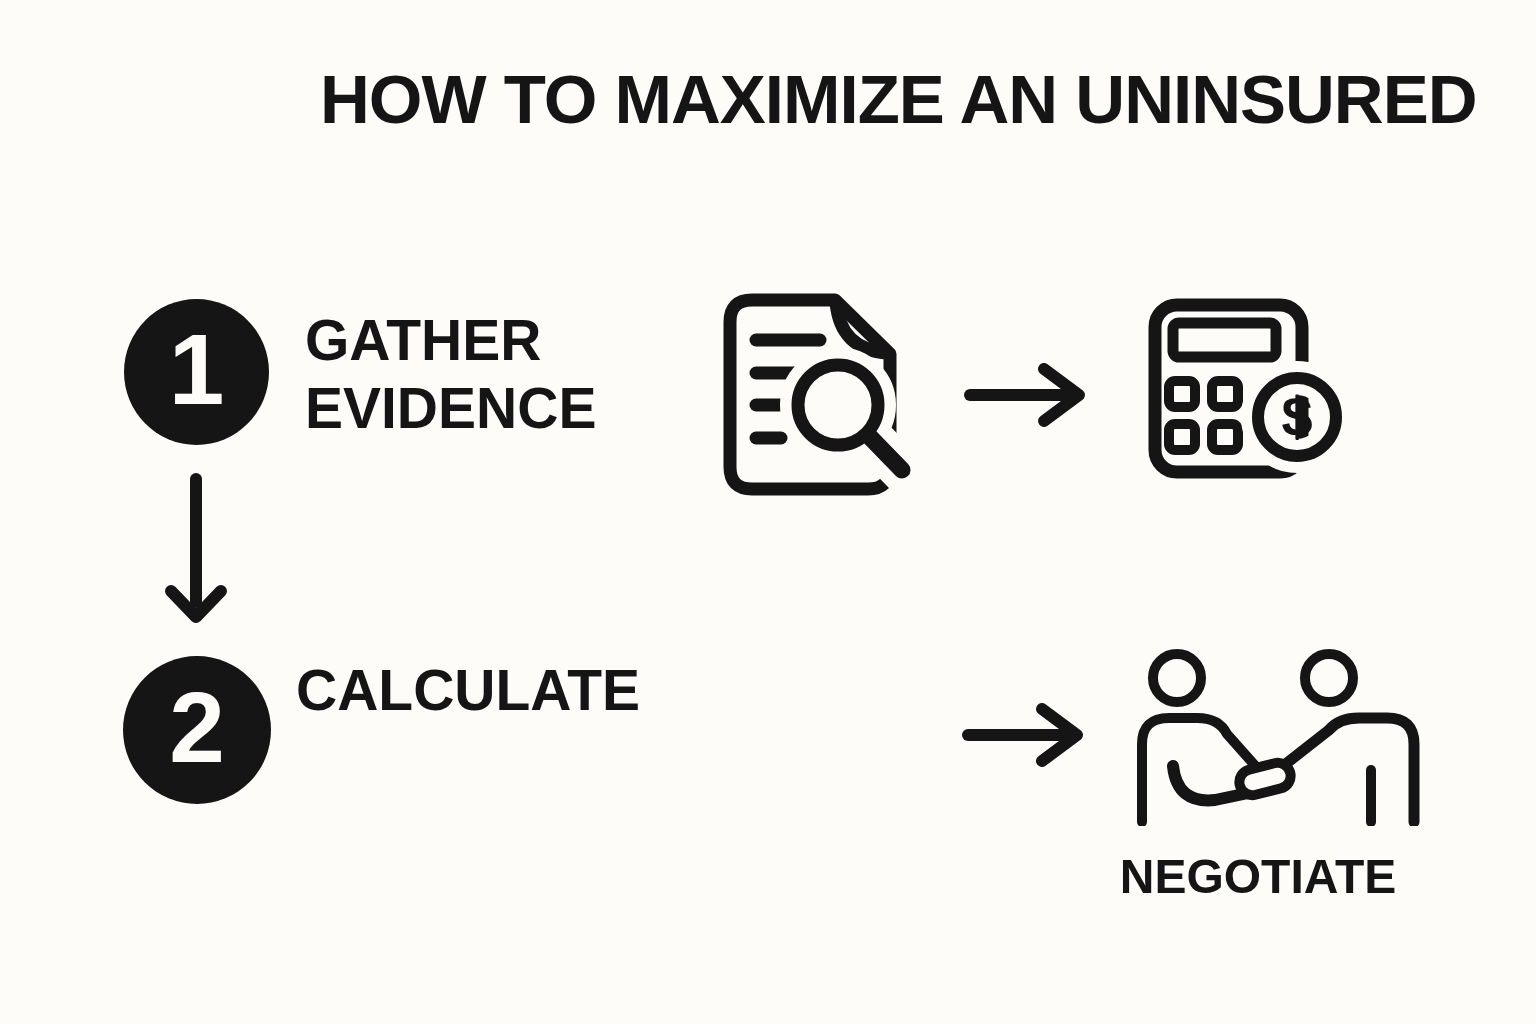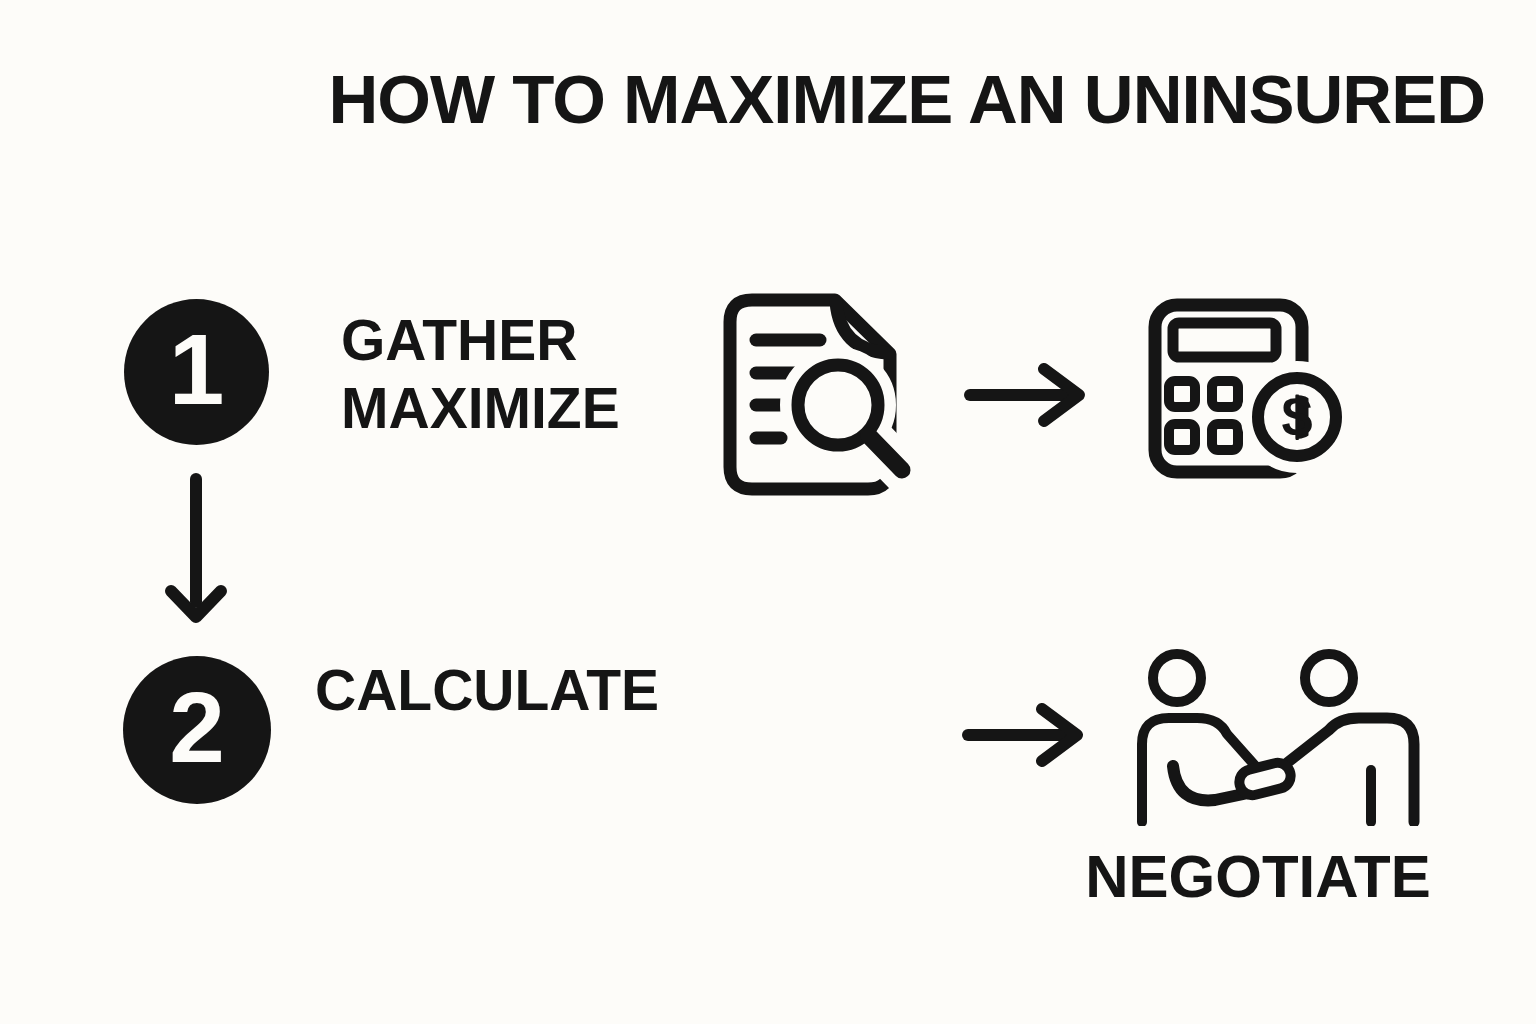--- a/index.html
+++ b/index.html
@@ -5,65 +5,65 @@
   html,body{margin:0;padding:0;}
   body{
     width:1536px;height:1024px;position:relative;overflow:hidden;
     background:#fdfcf9;
     font-family:"Liberation Sans", sans-serif;
     color:#151515;
   }
   .abs{position:absolute;}
   .title{
     left:320px;top:58px;width:1165px;
-    text-align:right;font-weight:bold;font-size:69px;line-height:84px;
+    text-align:left;font-weight:bold;font-size:69px;line-height:84px;
     letter-spacing:-1px;color:#151515;
   }
   .badge{
     background:#151515;border-radius:50%;
     display:flex;align-items:center;justify-content:center;
   }
   .badge .num{
     color:#fdfcf9;font-weight:bold;font-size:100px;line-height:1;
     padding-bottom:6px;
   }
   #badge-1{left:124px;top:299px;width:145px;height:146px;}
   #badge-2{left:123px;top:656px;width:148px;height:148px;}
   .step-label{
     font-weight:bold;font-size:57px;line-height:68px;letter-spacing:0px;
     color:#151515;white-space:nowrap;
   }
-  #label-1{left:305px;top:306px;margin-left:36px;}
-  #label-2{left:315px;top:656px;}
+  #label-1{left:305px;top:306px;}
+  #label-2{left:296px;top:656px;}
   #doc-icon{left:712px;top:292px;}
   #arrow-1{left:963px;top:357px;}
   #calc-icon{left:1146px;top:296px;}
   #down-arrow{left:158px;top:472px;}
   #arrow-2{left:961px;top:697px;}
   #handshake-icon{left:1133px;top:648px;}
   .negotiate{
     left:1048px;top:843px;width:420px;text-align:center;
-    font-weight:bold;font-size:60px;line-height:67px;color:#151515;
+    font-weight:bold;font-size:48px;line-height:67px;color:#151515;
   }
   svg{display:block;}
 </style>
 </head>
 <body>
 
 <div class="abs title">
   <div>HOW TO MAXIMIZE AN UNINSURED</div>
 </div>
 
 <div class="abs badge" id="badge-1">
   <span class="num">1</span>
 </div>
 
 <div class="abs step-label" id="label-1">
   <div>GATHER</div>
-  <div>MAXIMIZE</div>
+  <div>EVIDENCE</div>
 </div>
 
 <div class="abs" id="doc-icon">
   <svg width="212" height="209" viewBox="0 0 212 209" fill="none" stroke="#151515" stroke-width="13" stroke-linecap="round" stroke-linejoin="round">
 
     <path d="M40,8 H123 L178,62 V175 Q178,197 156,197 H40 Q18,197 18,175 V30 Q18,8 40,8 Z"></path>
 
     <path d="M124,10 Q128,58 176,61" fill="none"></path>
 
     <path d="M44,48 H108"></path>

